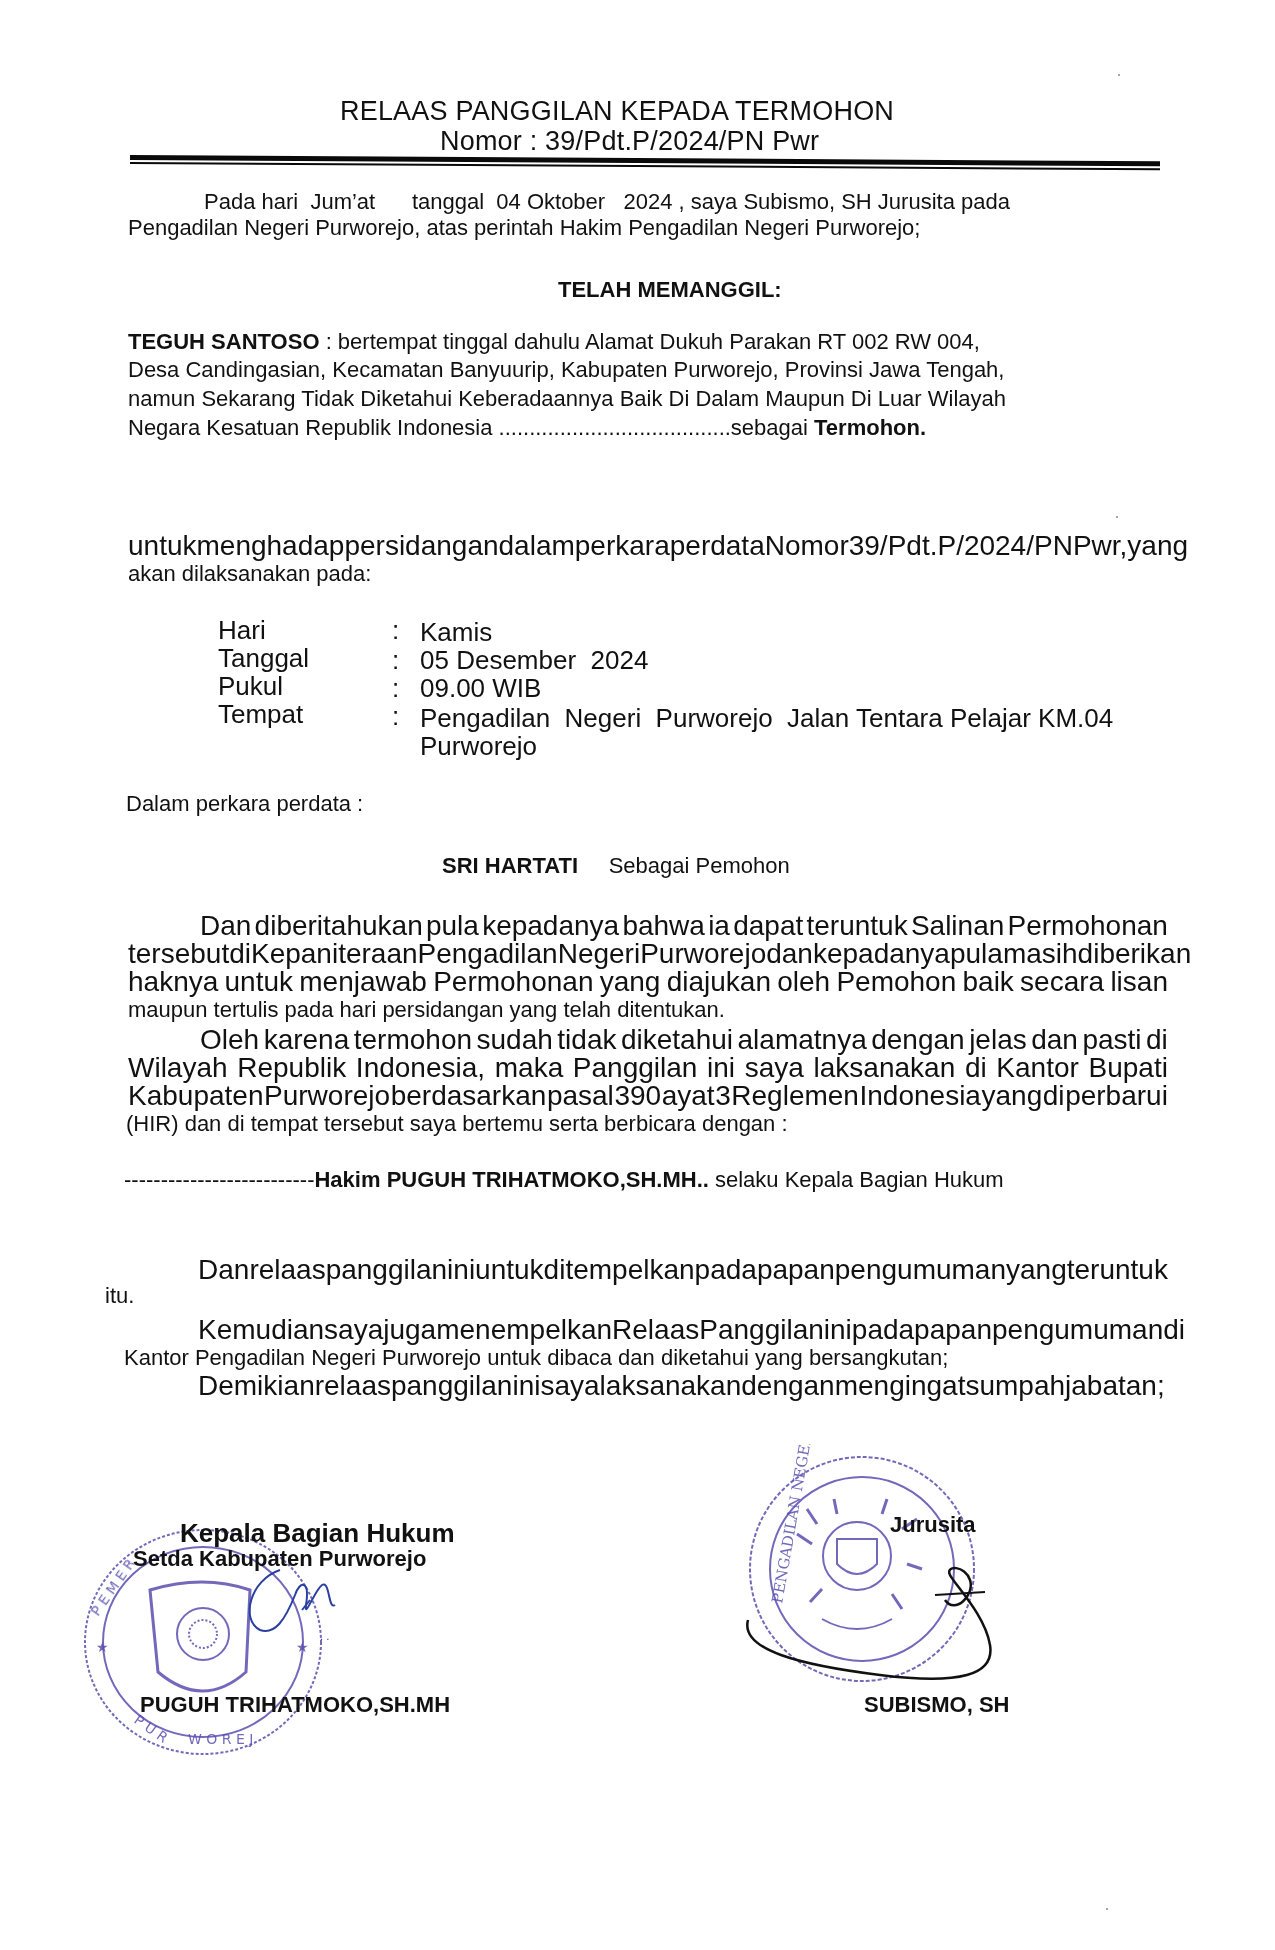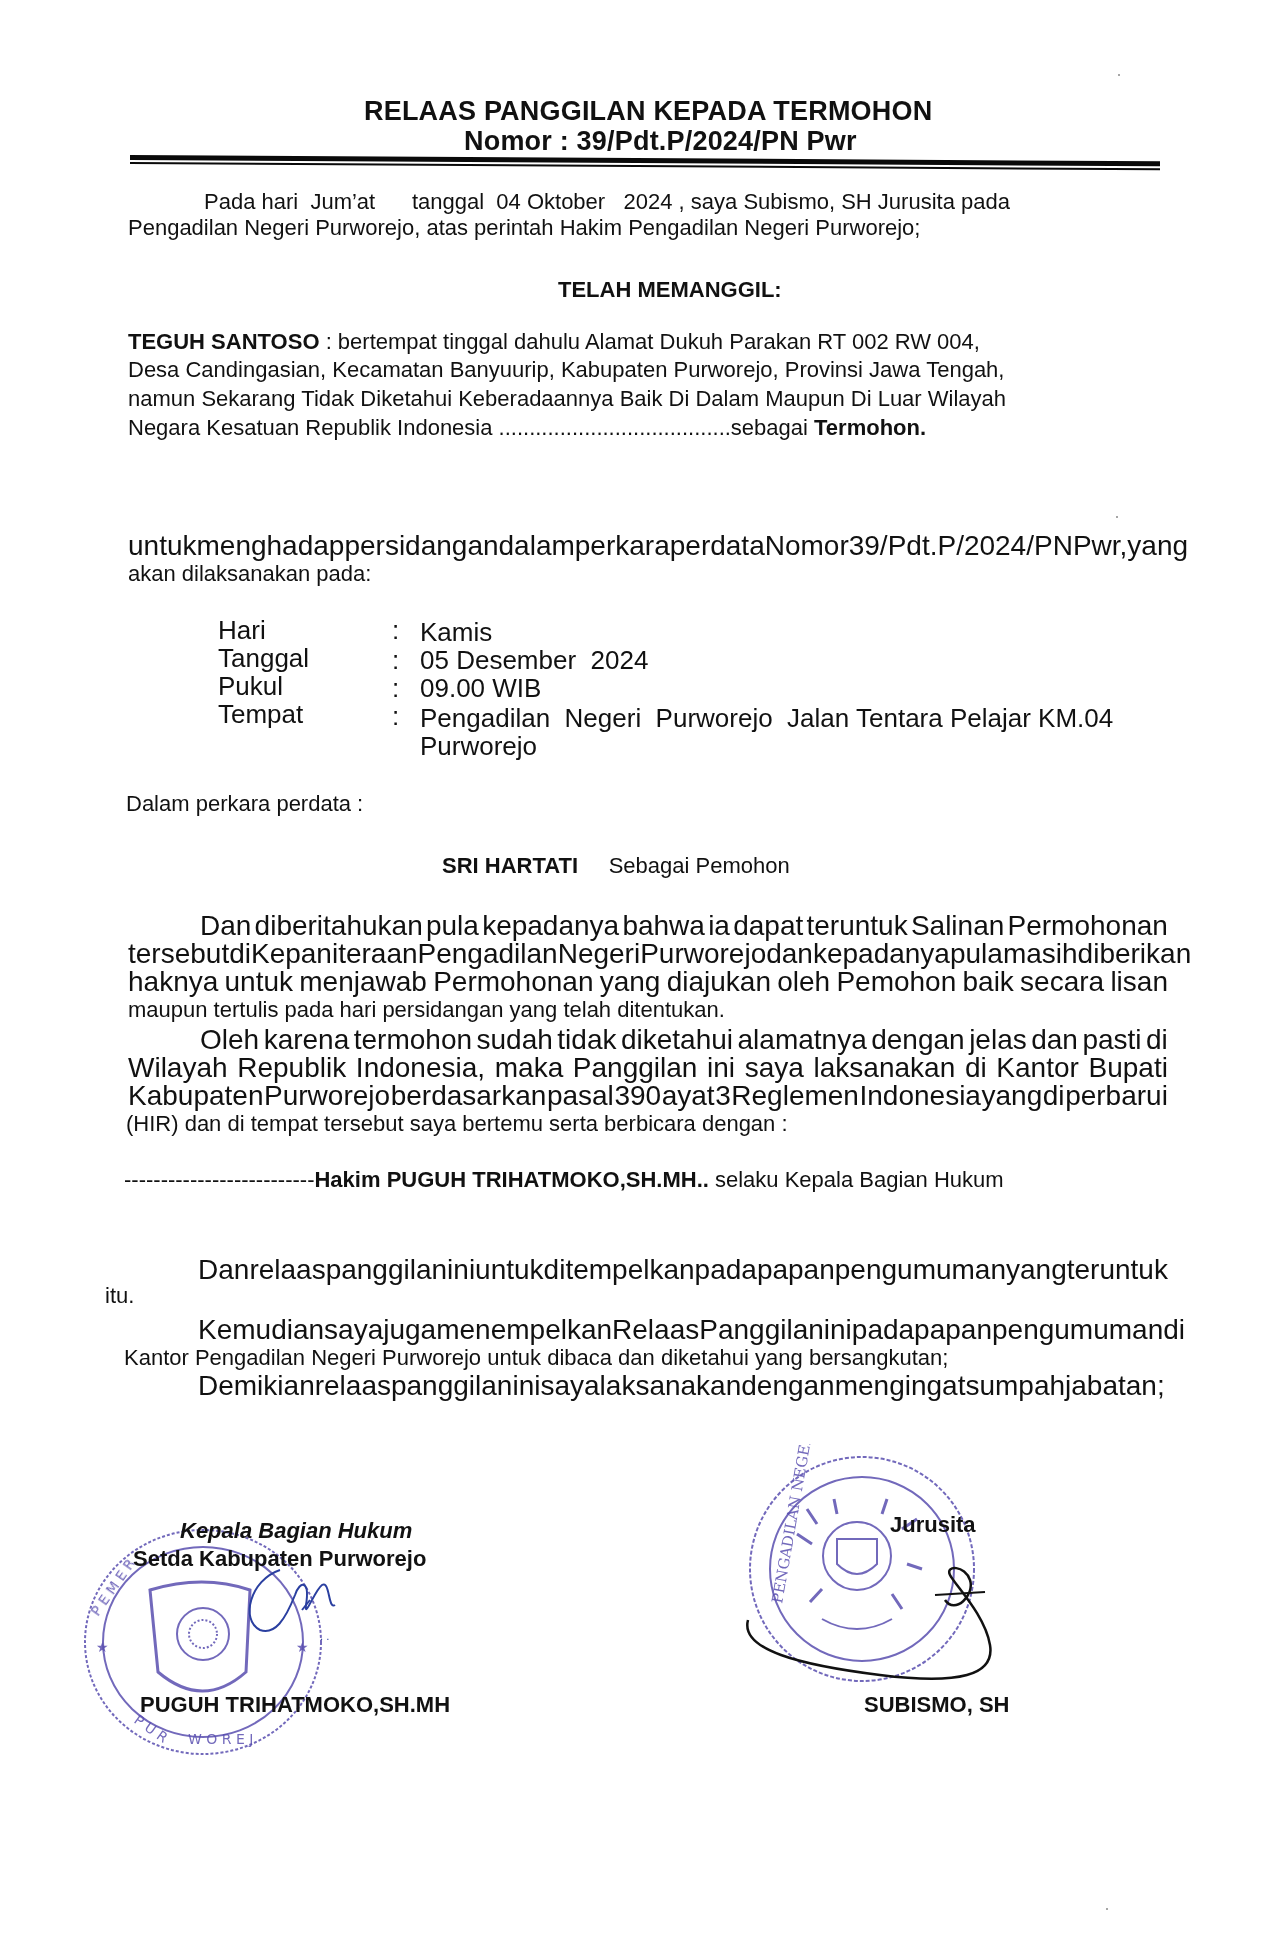--- a/index.html
+++ b/index.html
@@ -3,21 +3,21 @@
 <meta charset="utf-8">
 <style>
   html, body { margin: 0; padding: 0; background: #ffffff; }
   body {
     width: 1275px; height: 1950px; position: relative; overflow: hidden;
     font-family: "Liberation Sans", "DejaVu Sans", sans-serif;
     color: #111111;
   }
   .page { position: absolute; left: 0; top: 0; width: 1275px; height: 1950px; }
   .abs { position: absolute; white-space: nowrap; }
-  .title { font-size: 27px; font-weight: bold; letter-spacing: 0.2px; margin-left: 24px; }
+  .title { font-size: 27px; font-weight: normal; letter-spacing: 0.2px; }
   .body-text { font-size: 22px; line-height: 28px; }
   .bold { font-weight: bold; }
   .rule-thick { position: absolute; left: 130px; top: 155px; width: 1030px; height: 5px; background: #0a0a0a; transform: rotate(0.35deg); transform-origin: left center; }
   .rule-thin { position: absolute; left: 130px; top: 162px; width: 1030px; height: 2px; background: #0a0a0a; transform: rotate(0.35deg); transform-origin: left center; }
   .justify-line { position: absolute; left: 128px; width: 1040px; display: flex; justify-content: space-between; font-size: 28px; line-height: 28px; white-space: nowrap; }
   .label-col { position: absolute; font-size: 26px; line-height: 28px; }
   .stamp { position: absolute; }
   .speck { position: absolute; width: 2px; height: 2px; background: #888; border-radius: 1px; }
 </style>
 </head>
@@ -230,21 +230,21 @@
         <text x="218" y="130">★</text>
         <text x="55" y="200" transform="rotate(35 55 200)">P U R</text>
         <text x="110" y="222">W O R E J</text>
       </g>
     </svg>
     <svg class="stamp" style="left:240px; top:1560px;" width="110" height="90" viewBox="0 0 110 90">
       <path d="M40 10 C 10 20, 0 60, 20 70 C 35 75, 45 60, 55 35 C 60 20, 70 20, 66 45 C 64 60, 75 30, 82 25 C 90 20, 88 50, 95 45" fill="none" stroke="#2a3fa0" stroke-width="2"></path>
       <path d="M62 50 L70 40" stroke="#2a3fa0" stroke-width="2"></path>
       <text x="80" y="80" fill="#2a3fa0" font-size="10" font-family="DejaVu Sans, sans-serif">. .</text>
     </svg>
-    <div class="abs bold" style="left:180px; top:1518px; font-size:22px;font-style:italic;">Kepala Bagian Hukum</div>
+    <div class="abs bold" style="left:180px; top:1518px; font-size:26px;">Kepala Bagian Hukum</div>
     <div class="abs bold" style="left:133px; top:1546px; font-size:22px;">Setda Kabupaten Purworejo</div>
     <div class="abs bold" style="left:140px; top:1692px; font-size:22px;">PUGUH TRIHATMOKO,SH.MH</div>
   </div>
 
   <div>
     <svg class="stamp" style="left:742px; top:1444px;" width="260" height="240" viewBox="0 0 260 240">
       <g fill="none" stroke="#5a4fb0" stroke-width="2" opacity="0.85">
         <ellipse cx="120" cy="125" rx="112" ry="112" stroke-dasharray="4 2"></ellipse>
         <ellipse cx="120" cy="125" rx="92" ry="92"></ellipse>
         <circle cx="115" cy="112" r="34"></circle>

